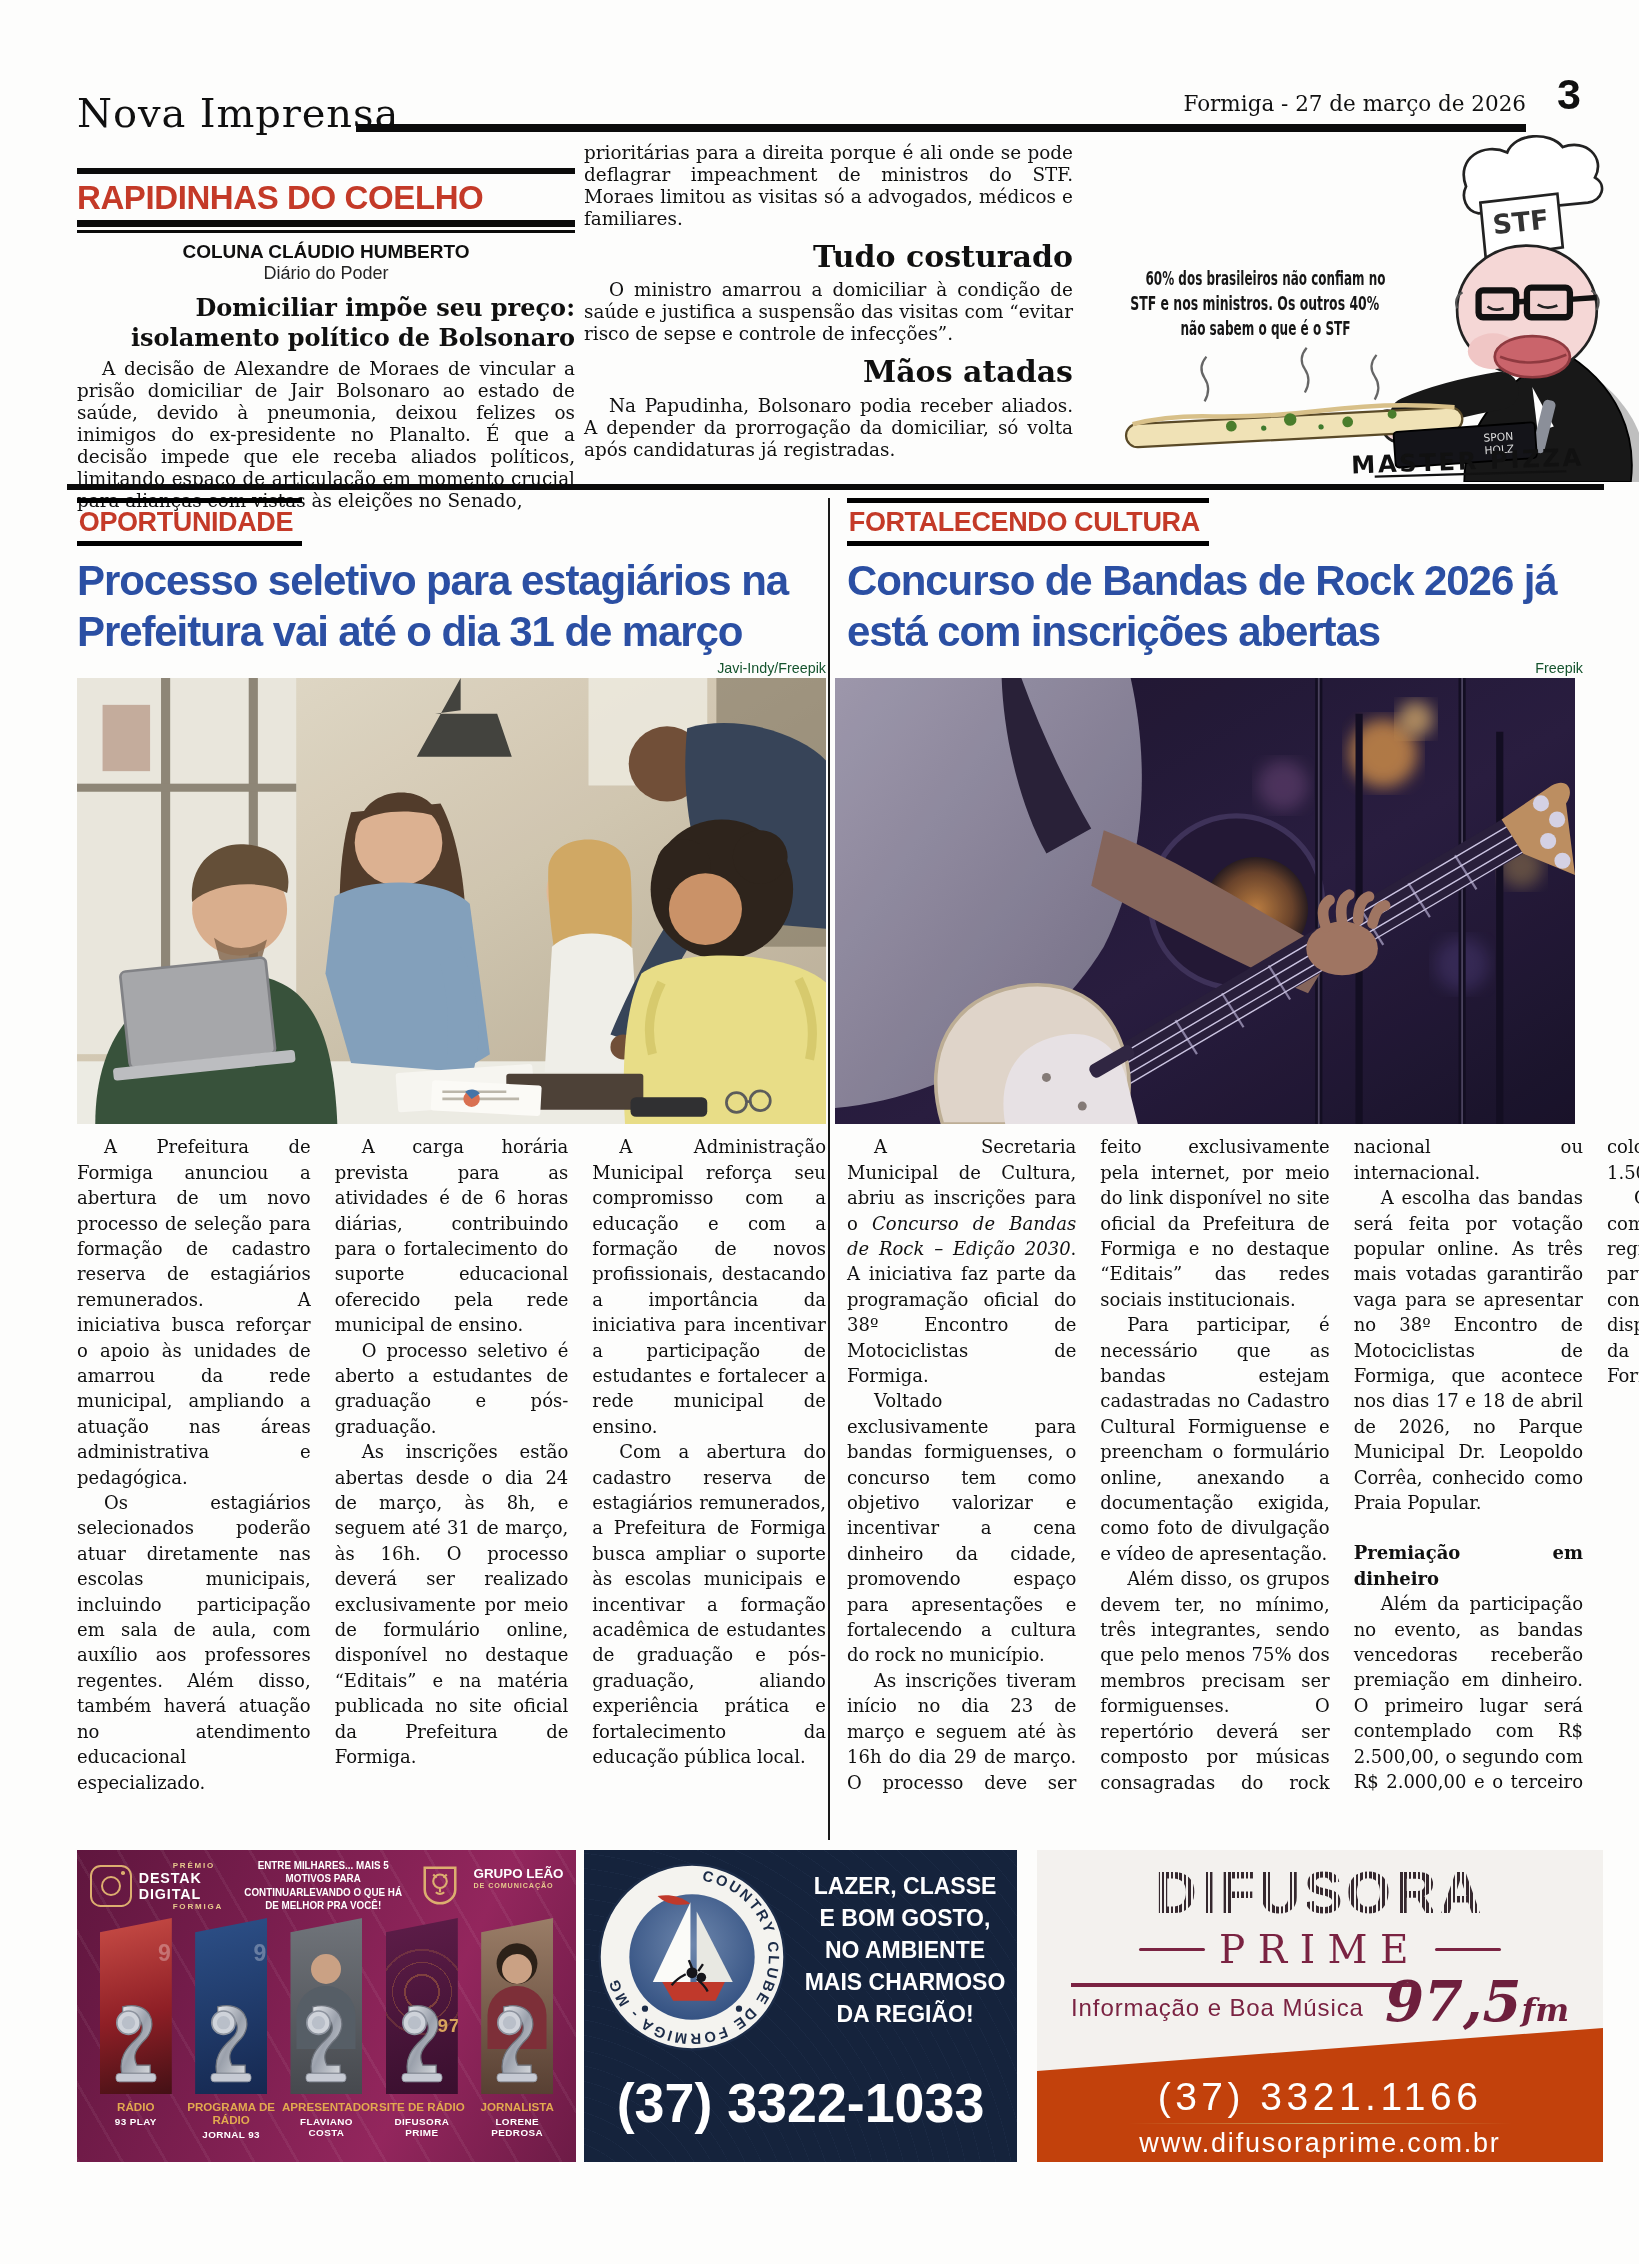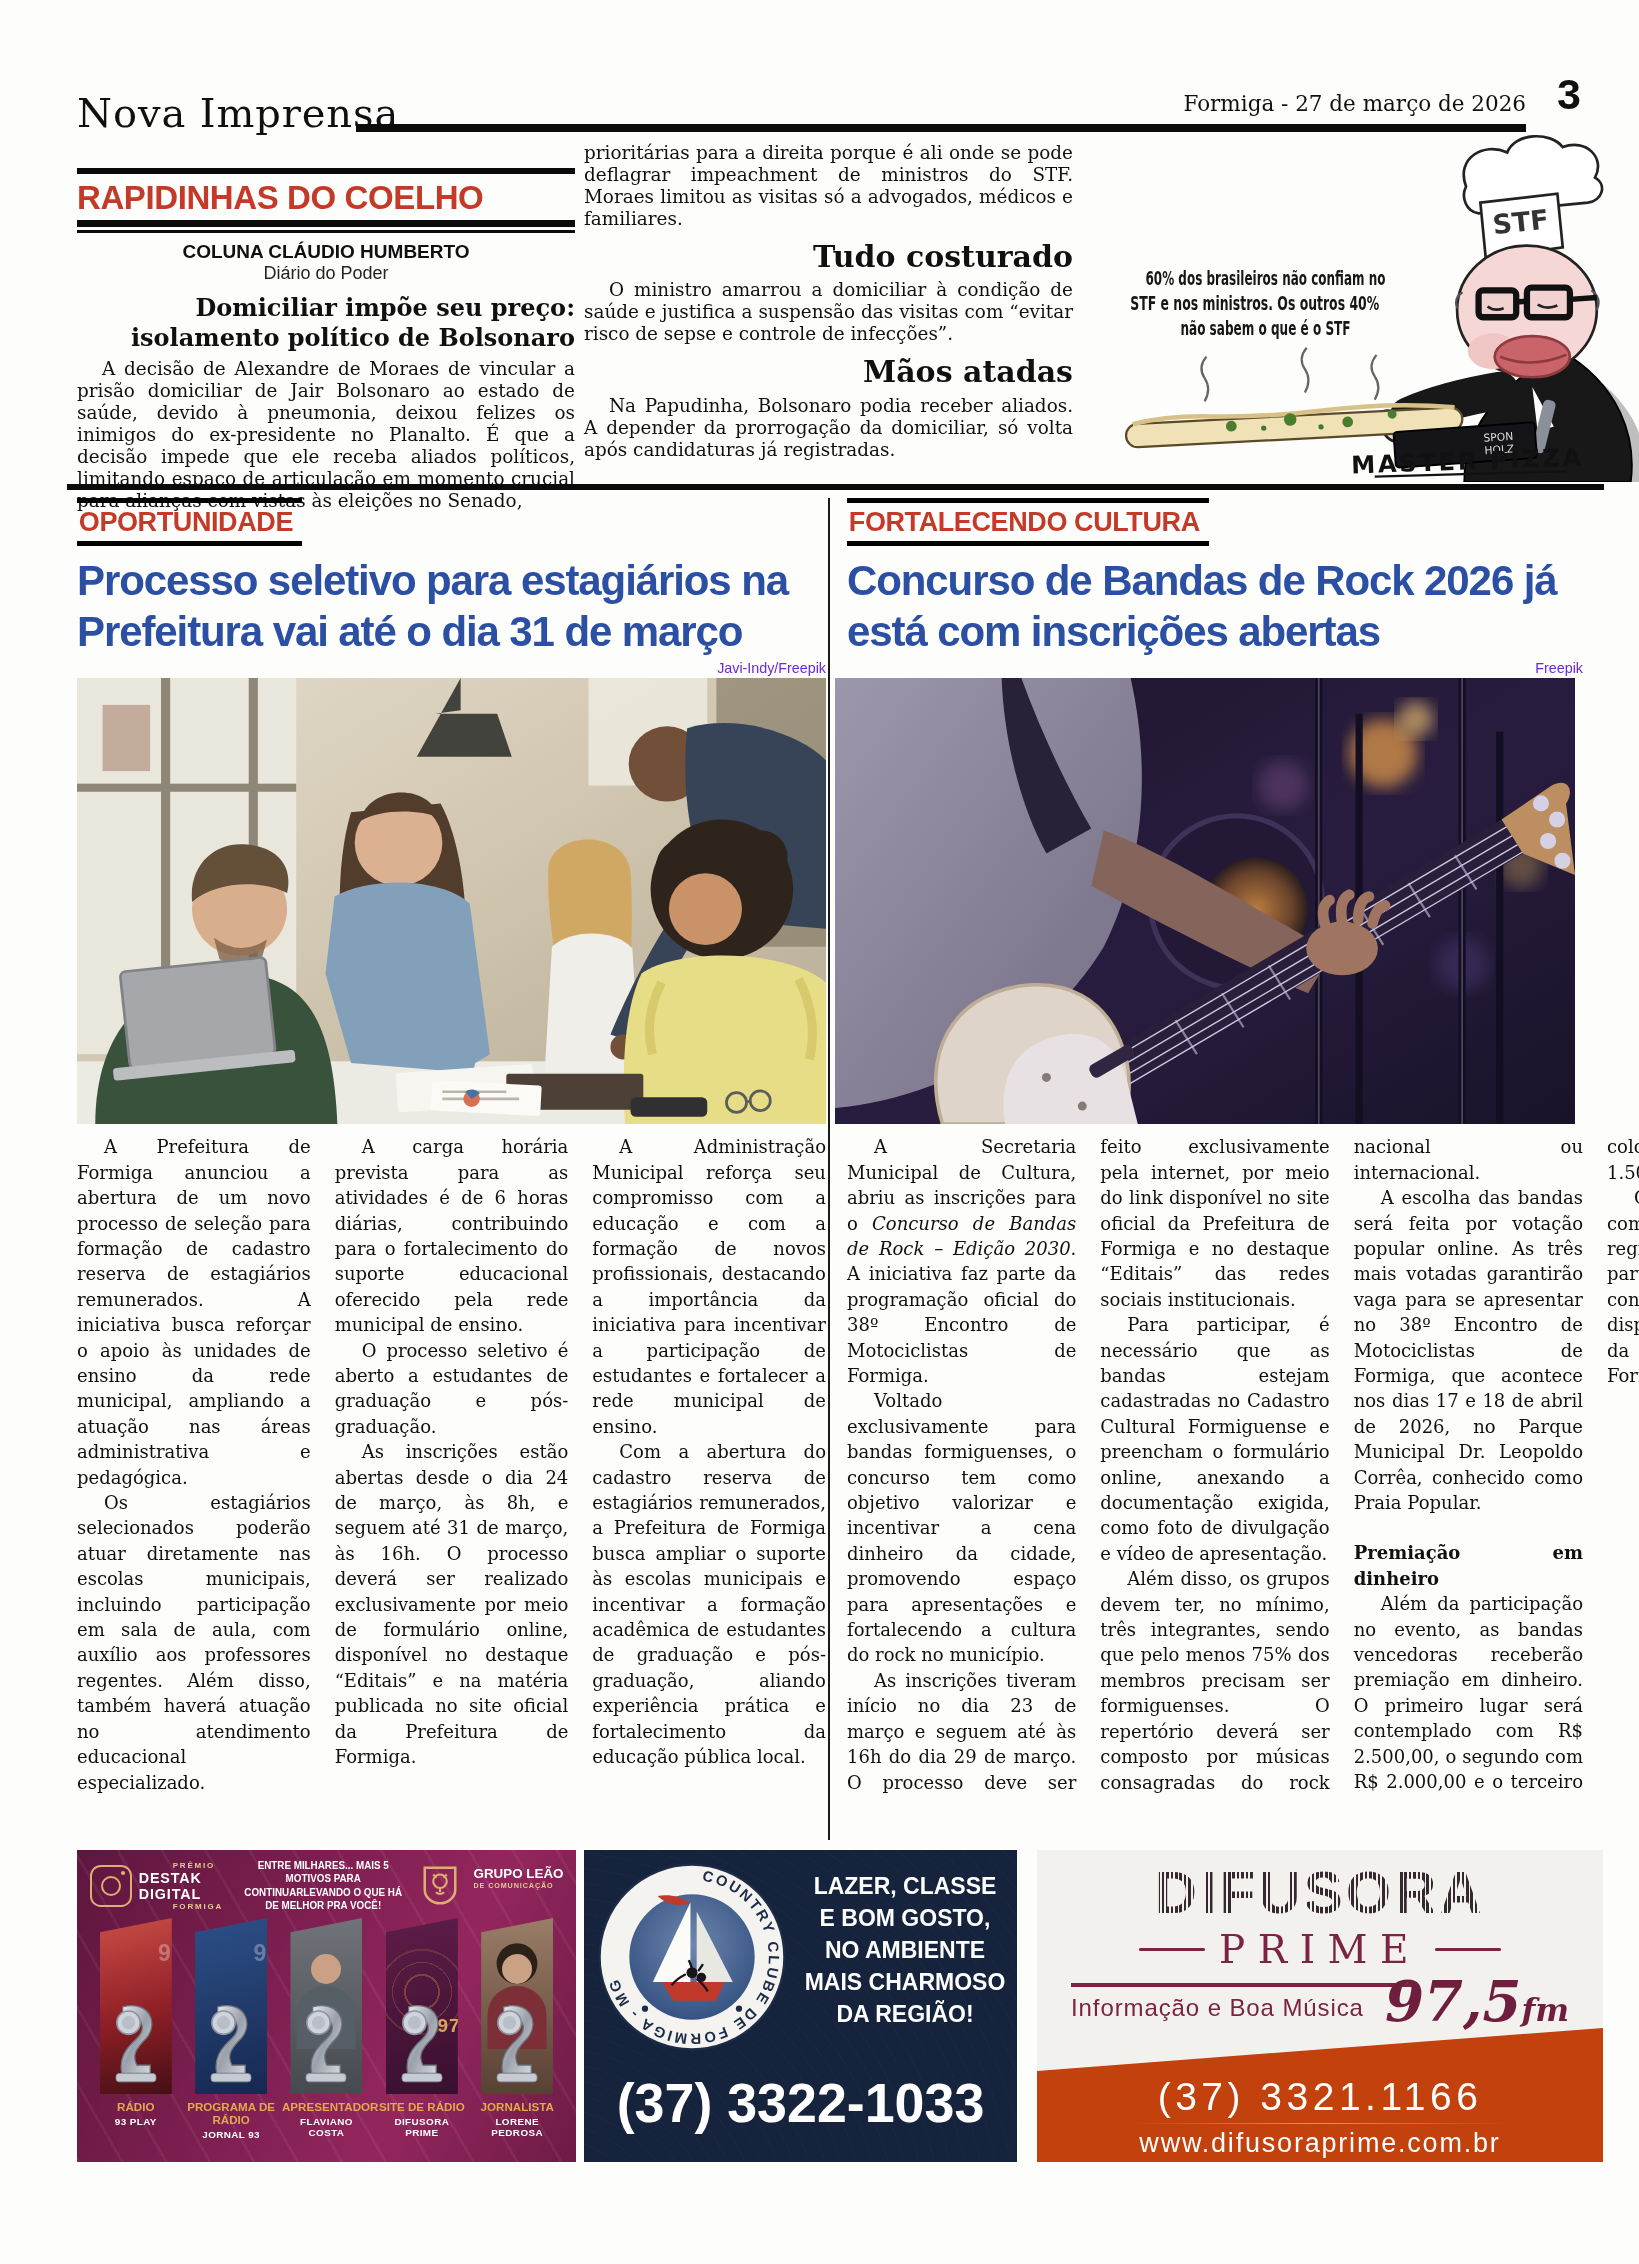--- a/index.html
+++ b/index.html
@@ -35,21 +35,21 @@
 
   
   .article{top:498px;}
   .article-left{left:77px;width:749px;}
   .article-right{left:847px;width:736px;}
   .article-tag{display:inline-block;border-top:5.4px solid #000;border-bottom:5.4px solid #000;
                padding:3.6px 9px 3.6px 1.8px;font:bold 27px "Liberation Sans",sans-serif;
                color:#c43a28;letter-spacing:-0.4px;}
   .article-head{margin:9px 0 0;font:bold 42px/51px "Liberation Sans",sans-serif;
                 color:#2b4fa3;letter-spacing:-1.1px;}
-  .photo-credit{text-align:right;font:14.3px "Liberation Sans",sans-serif;color:#6d28d9;margin-top:2.7px;}
+  .photo-credit{text-align:right;font:14.3px "Liberation Sans",sans-serif;color:#14532d;margin-top:2.7px;}
   .photo-frame{display:block;width:100%;height:446px;margin-top:1.8px;}
   .article-right .photo-frame{width:740px;margin-left:-12.5px;}
   .body-cols{margin-top:10.7px;height:681px;column-count:3;column-gap:24px;
              font-size:18px;line-height:25.4px;text-align:justify;}
   .body-cols p{margin:0;text-indent:27px;}
   .body-cols p.subhead{font-weight:bold;text-indent:0;margin-top:25px;}
   .body-cols .it{font-style:italic;}
 
   
   .ad{top:1850px;height:312px;overflow:hidden;}
@@ -311,21 +311,21 @@
           <path d="M432,470 l9,-6 a11,11 0 0 0 -16,-2 Z" fill="#3c6ea5"></path>
         <rect x="606" y="468" width="84" height="22" rx="6" fill="#26262a"></rect>
         <circle cx="722" cy="474" r="11" fill="none" stroke="#555" stroke-width="3"></circle>
         <circle cx="748" cy="472" r="11" fill="none" stroke="#555" stroke-width="3"></circle>
         <path d="M733,473 h5" stroke="#555" stroke-width="3"></path>
       </g>
       <rect width="820" height="498" fill="#f5e8d0" opacity=".05"></rect>
     </svg>
 
     <div class="body-cols">
-      <p>A Prefeitura de Formiga anunciou a abertura de um novo processo de seleção para formação de cadastro reserva de estagiários remunerados. A iniciativa busca reforçar o apoio às unidades de ensino da rede municipal, ampliando a atuação nas áreas administrativa e pedagógica.</p>
+      <p>A Prefeitura de Formiga anunciou a abertura de um novo processo de seleção para formação de cadastro reserva de estagiários remunerados. A iniciativa busca reforçar o apoio às unidades de amarrou da rede municipal, ampliando a atuação nas áreas administrativa e pedagógica.</p>
       <p>Os estagiários selecionados poderão atuar diretamente nas escolas municipais, incluindo participação em sala de aula, com auxílio aos professores regentes. Além disso, também haverá atuação no atendimento educacional especializado.</p>
       <p>A carga horária prevista para as atividades é de 6 horas diárias, contribuindo para o fortalecimento do suporte educacional oferecido pela rede municipal de ensino.</p>
       <p>O processo seletivo é aberto a estudantes de graduação e pós-graduação.</p>
       <p>As inscrições estão abertas desde o dia 24 de março, às 8h, e seguem até 31 de março, às 16h. O processo deverá ser realizado exclusivamente por meio de formulário online, disponível no destaque “Editais” e na matéria publicada no site oficial da Prefeitura de Formiga.</p>
       <p>A Administração Municipal reforça seu compromisso com a educação e com a formação de novos profissionais, destacando a importância da iniciativa para incentivar a participação de estudantes e fortalecer a rede municipal de ensino.</p>
       <p>Com a abertura do cadastro reserva de estagiários remunerados, a Prefeitura de Formiga busca ampliar o suporte às escolas municipais e incentivar a formação acadêmica de estudantes de graduação e pós-graduação, aliando experiência prática e fortalecimento da educação pública local.</p>
     </div>
   </div>
 
   <div class="abs article article-right">

